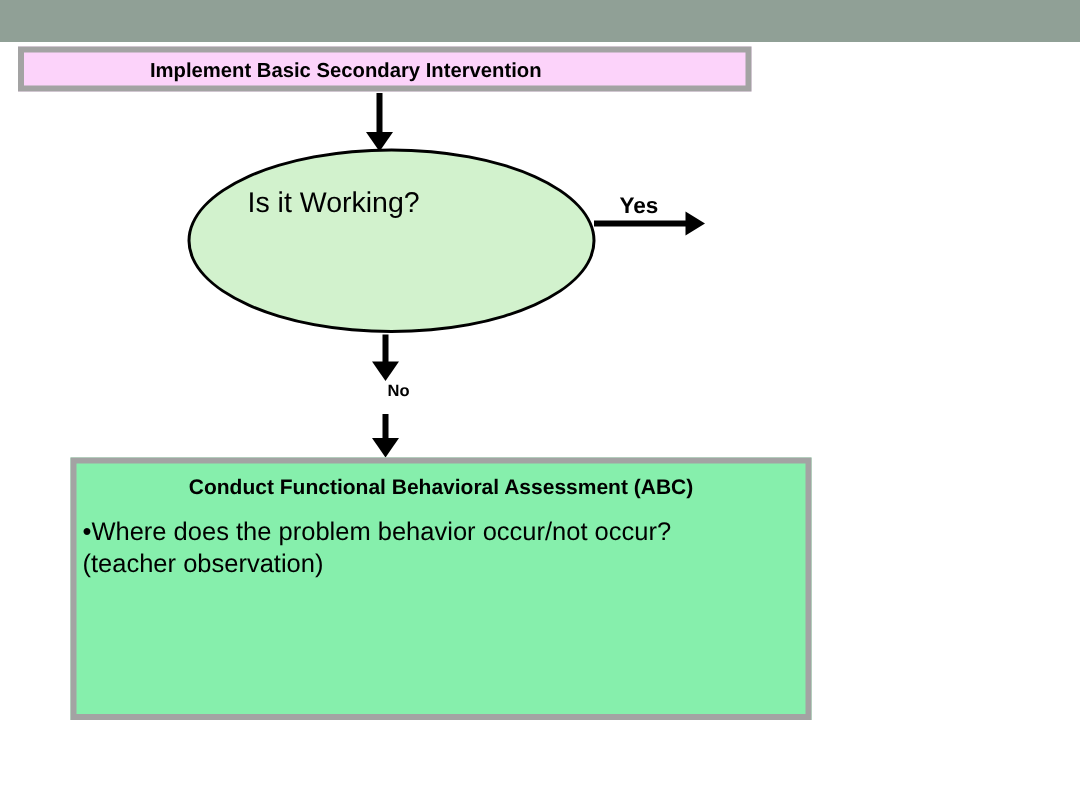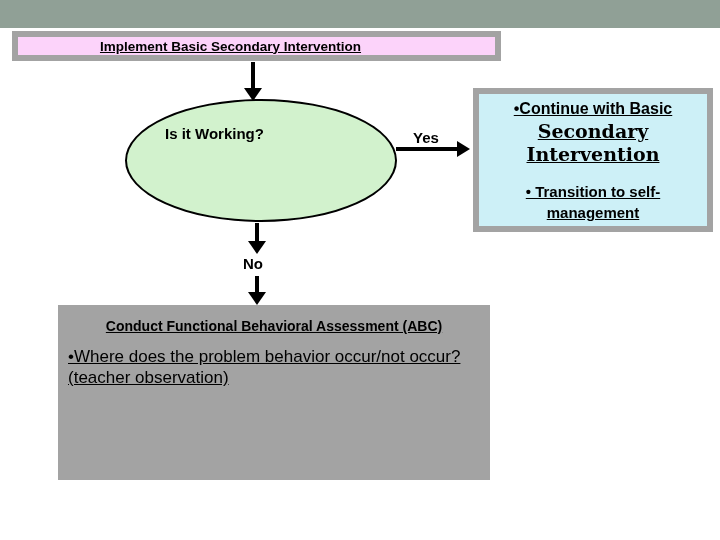--- a/index.html
+++ b/index.html
@@ -9,42 +9,42 @@
     color:#000;
     background:#fff;
   }
   .slide{
     position:relative;width:720px;height:540px;background:#ffffff;overflow:hidden;
   }
   .header-bar{
     position:absolute;left:0;top:0;width:720px;height:28px;background:#90A096;
   }
   .box{
-    position:absolute;box-sizing:border-box;border:6px solid #a3a3a3;text-decoration:underline;
+    position:absolute;box-sizing:border-box;border:4px solid #a3a3a3;
   }
   .top-box{
     left:12px;top:31px;width:489px;height:30px;background:#FCD3FA;
     display:flex;align-items:center;justify-content:center;
     font-weight:bold;font-size:13.5px;padding-right:52px;
   }
   .decision-ellipse{
     position:absolute;left:125px;top:99px;width:272px;height:123px;
     box-sizing:border-box;border:2px solid #000;border-radius:50%;
     background:#D2F2CD;
   }
   .decision-label{
     position:absolute;left:165px;top:125px;
-    font-weight:bold;font-size:15px;
+    font-weight:normal;font-size:19px;
   }
   .yes-label{
     position:absolute;left:413px;top:129px;font-weight:bold;font-size:15px;text-align:center;
   }
   .no-label{
-    position:absolute;left:243px;top:255px;width:30px;text-align:left;
-    font-weight:bold;font-size:15px;
+    position:absolute;left:243px;top:255px;width:30px;text-align:right;
+    font-weight:bold;font-size:11px;
   }
   .shaft-v{position:absolute;width:4px;background:#000;}
   .shaft-h{position:absolute;height:4px;background:#000;}
   .head-down{
     position:absolute;width:0;height:0;
     border-left:9px solid transparent;border-right:9px solid transparent;
     border-top:13px solid #000;
   }
   .head-right{
     position:absolute;width:0;height:0;
@@ -59,21 +59,21 @@
     font-weight:bold;font-size:16px;line-height:19px;
   }
   .outcome-emphasis{
     font-family:"DejaVu Serif",serif;font-weight:bold;font-size:19px;
     line-height:23px;white-space:pre-line;margin-top:2px;
   }
   .outcome-transition{
     font-weight:bold;font-size:15px;line-height:21px;white-space:pre-line;margin-top:15px;
   }
   .assessment-box{
-    left:58px;top:305px;width:432px;height:175px;background:#a3a3a3;
+    left:47px;top:305px;width:494px;height:175px;background:#86efac;
     padding:6px 4px 0 4px;
   }
   .assessment-title{
     text-align:center;font-weight:bold;font-size:14px;line-height:18px;margin-bottom:11px;
   }
   .assessment-bullet{
     font-size:17px;line-height:21px;white-space:pre-line;margin-bottom:14px;margin-top:11px;
   }
 </style>
 </head>
@@ -90,27 +90,20 @@
   <div class="shaft-v" style="left:251px;top:62px;height:27px;"></div>
   <div class="head-down" style="left:244px;top:88px;"></div>
 
   <div class="decision-ellipse"></div>
   <div class="decision-label">Is it Working?</div>
 
   <div class="yes-label">Yes</div>
   <div class="shaft-h" style="left:396px;top:147px;width:62px;"></div>
   <div class="head-right" style="left:457px;top:141px;"></div>
 
-  <div class="box outcome-box">
-    <div class="outcome-intro">•Continue with Basic</div>
-    <div class="outcome-emphasis">Secondary
-Intervention</div>
-    <div class="outcome-transition">• Transition to self-
-management</div>
-  </div>
 
   <div class="shaft-v" style="left:255px;top:223px;height:19px;"></div>
   <div class="head-down" style="left:248px;top:241px;"></div>
   <div class="no-label">No</div>
   <div class="shaft-v" style="left:255px;top:276px;height:17px;"></div>
   <div class="head-down" style="left:248px;top:292px;"></div>
 
   <div class="box assessment-box">
     <div class="assessment-title">Conduct Functional Behavioral Assessment (ABC)</div>
     <div class="assessment-bullet">•Where does the problem behavior occur/not occur?

